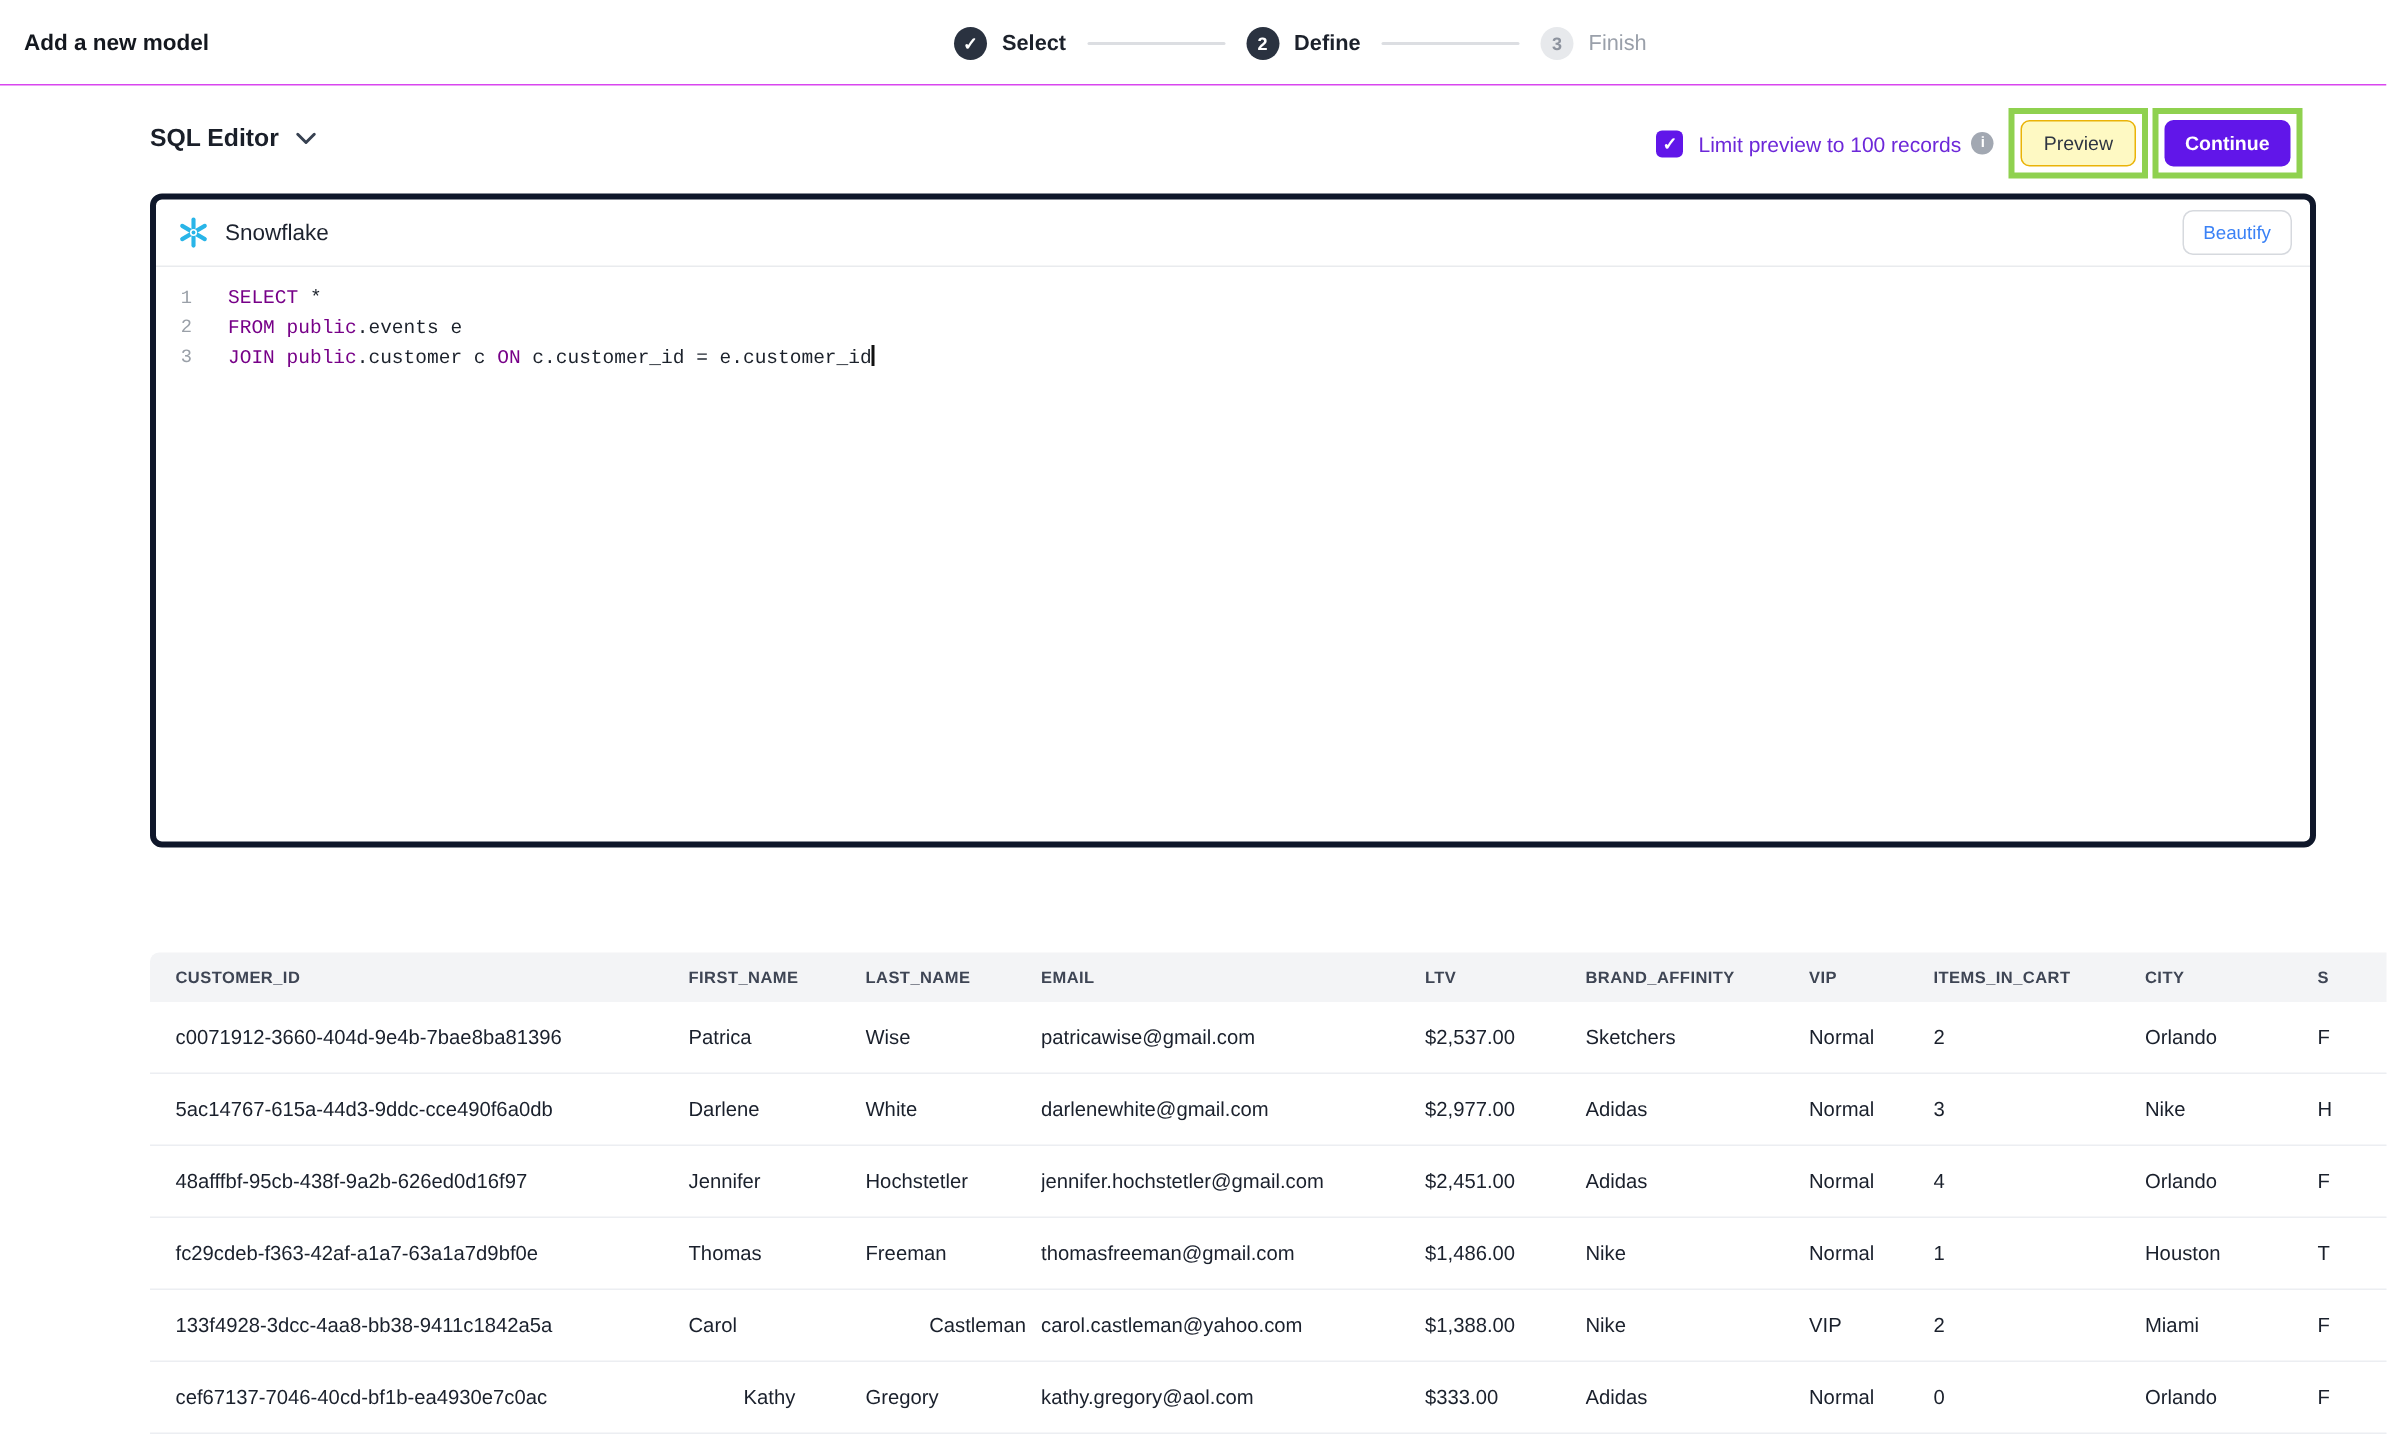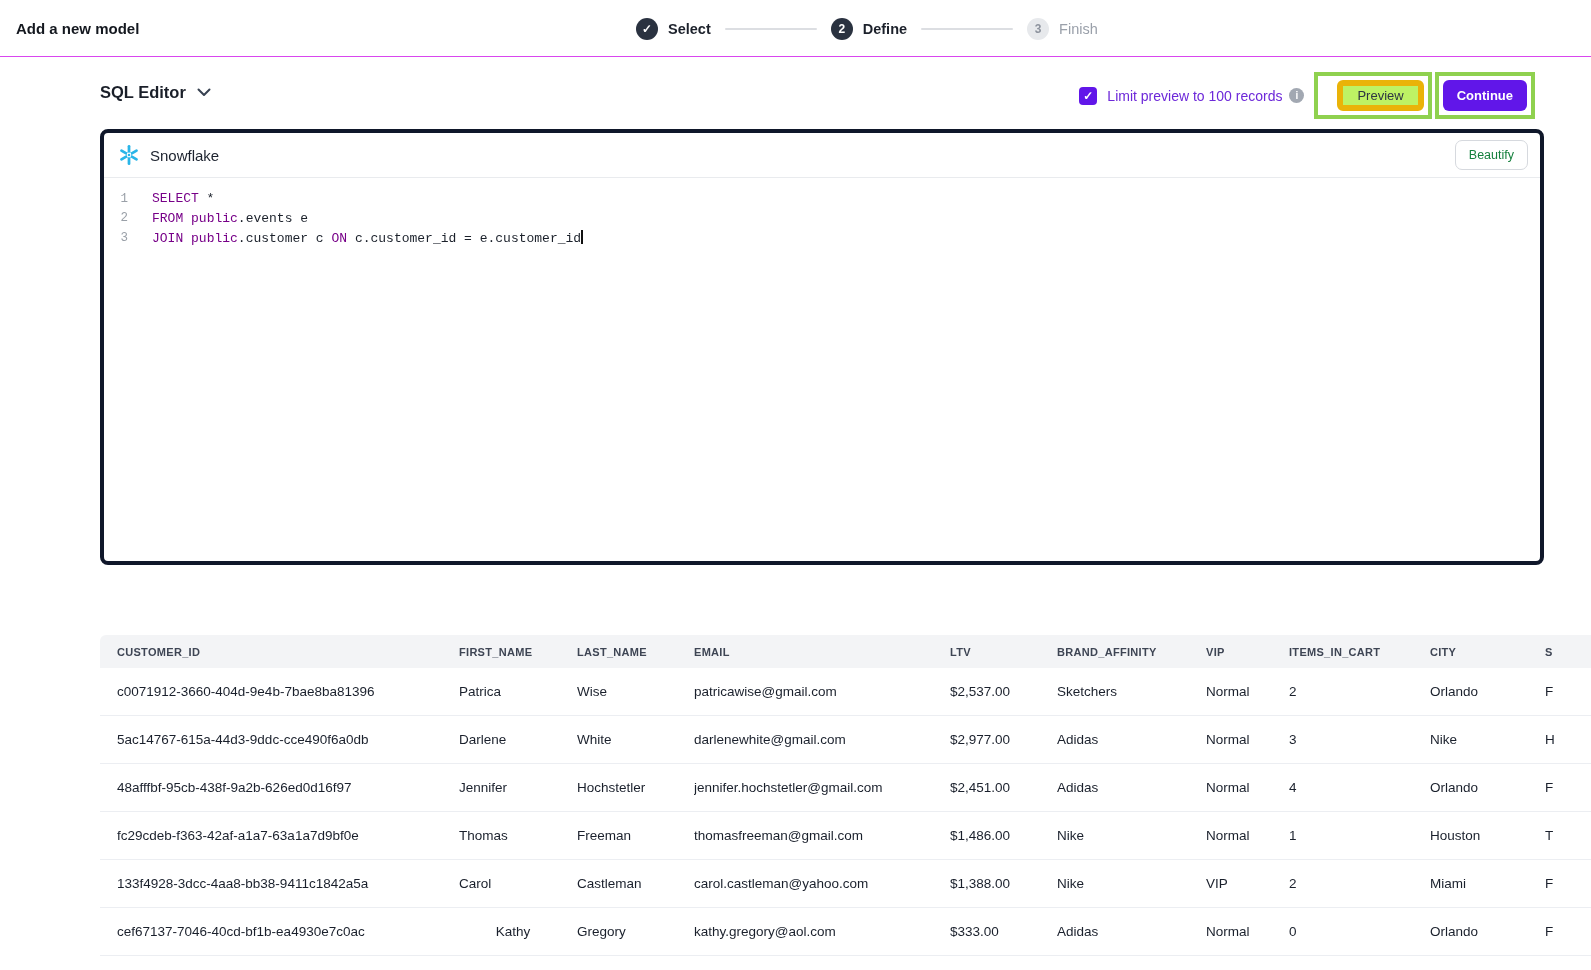--- a/index.html
+++ b/index.html
@@ -29,31 +29,31 @@
   .preview-controls { position:absolute; top:72px; right:56px; height:47px; display:flex; align-items:center; }
   .checkbox { width:18px; height:18px; border-radius:4px; background:#6116e9; color:#fff; display:flex;
               align-items:center; justify-content:center; font-size:12px; font-weight:700; cursor:pointer; flex:none; }
   .limit-label { margin-left:10px; font-size:14px; color:#6d28d9; }
   .info-icon { margin-left:7px; width:15px; height:15px; border-radius:50%; background:#a2a8b2; color:#fff;
                font-size:10px; font-weight:700; display:flex; align-items:center; justify-content:center; cursor:pointer; flex:none; }
   .highlight-box { border:4px solid #8fd14f; padding:4px; display:flex; }
   .hl-preview { margin-left:10px; }
   .hl-continue { margin-left:3px; }
   .btn { height:31px; padding:0 14px; border-radius:6px; font-size:13px; display:flex; align-items:center; cursor:pointer; }
-  .btn-preview { background:#bef264; border:6px solid #eab308; color:#2e3542; font-weight:500;margin-left:15px; }
+  .btn-preview { background:#fef9c3; border:1px solid #eab308; color:#2e3542; font-weight:500; }
   .btn-continue { background:#6116e9; border:none; color:#fff; font-weight:600; }
 
   
   .sql-card { position:absolute; left:100px; top:129px; width:1444px; height:436px; background:#fff;
               border:4px solid #0f172a; border-radius:8px; }
   .card-header { height:45px; border-bottom:1px solid #e9ebee; display:flex; align-items:center; padding:0 12px 0 14px; }
   .snowflake-logo { width:22px; height:22px; flex:none; }
   .source-name { margin-left:10px; font-size:15px; font-weight:500; color:#1c222e; }
   .btn-beautify { margin-left:auto; height:30px; padding:0 13px; border:1px solid #d6d9de; border-radius:7px;
-                  background:#fff; font-size:12.5px; color:#15803d; display:flex; align-items:center; cursor:pointer; }
+                  background:#fff; font-size:12.5px; color:#3b82f6; display:flex; align-items:center; cursor:pointer; }
   .code-area { padding-top:11px; font-family:"Liberation Mono","DejaVu Sans Mono",monospace; font-size:13px; cursor:text; height:378px; }
   .code-line { display:flex; height:19.5px; align-items:center; }
   .line-number { width:24px; text-align:right; color:#9aa0a8; font-size:12.5px; flex:none; }
   .line-code { margin-left:24px; white-space:pre; color:#1b212b; }
   .tok-keyword { color:#770088; }
   .tok-plain { color:#1b212b; }
   .caret { display:inline-block; width:1.5px; height:14px; background:#111; vertical-align:-2px; }
 
   
   .preview-table { position:absolute; left:100px; top:635px; width:1505px; }
@@ -199,21 +199,21 @@
         <div class="t-cell" style="width: 107px;">$1,486.00</div>
         <div class="t-cell" style="width: 149px;">Nike</div>
         <div class="t-cell" style="width: 83px;">Normal</div>
         <div class="t-cell" style="width: 141px;">1</div>
         <div class="t-cell" style="width: 115px;">Houston</div>
         <div class="t-cell" style="width: 60px;">T</div>
       </div>
       <div class="t-row">
         <div class="t-cell" style="width: 359px; padding-left: 17px;">133f4928-3dcc-4aa8-bb38-9411c1842a5a</div>
         <div class="t-cell" style="width: 118px;">Carol</div>
-        <div class="t-cell" style="width: 117px;">Castleman</div>
+        <div class="t-cell" style="width: 117px; text-align: right;">Castleman</div>
         <div class="t-cell" style="width: 256px;">carol.castleman@yahoo.com</div>
         <div class="t-cell" style="width: 107px;">$1,388.00</div>
         <div class="t-cell" style="width: 149px;">Nike</div>
         <div class="t-cell" style="width: 83px;">VIP</div>
         <div class="t-cell" style="width: 141px;">2</div>
         <div class="t-cell" style="width: 115px;">Miami</div>
         <div class="t-cell" style="width: 60px;">F</div>
       </div>
       <div class="t-row">
         <div class="t-cell" style="width: 359px; padding-left: 17px;">cef67137-7046-40cd-bf1b-ea4930e7c0ac</div>

